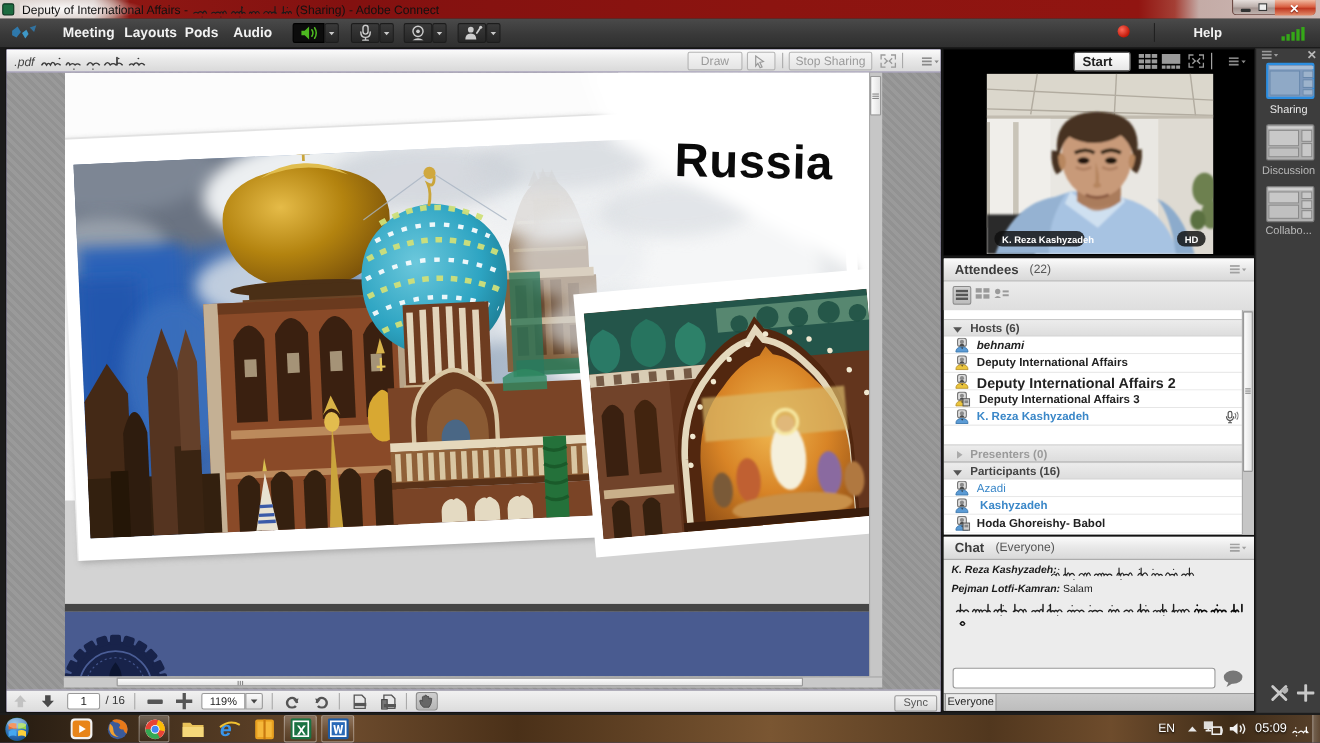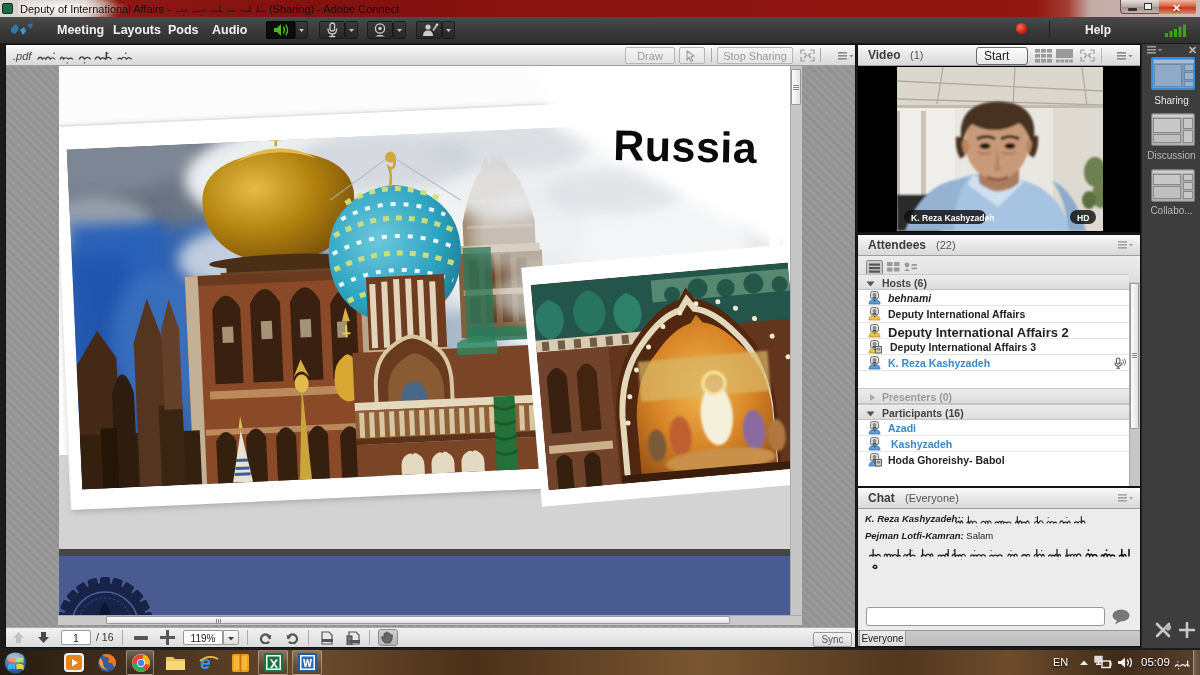--- a/index.html
+++ b/index.html
@@ -541,25 +541,21 @@
       </svg>
     <div class="abs" style="left:363px;top:2px;width:1px;height:15px;background:#aaa"></div>
     <div class="abs" style="left:372px;top:1px;width:20px;height:17px;background:linear-gradient(#cfcfcf,#b5b5b5);border:1px solid #8a8a8a;border-radius:3px"><svg width="18" height="15" viewBox="0 0 18 15">
           <path d="M6 13 q-3 -2 -3.5 -6 q1.5 -1.5 2.5 .5 V3.5 q1.2 -1.2 2 0 V2.5 q1.2 -1.2 2 0 V3.5 q1.2 -1 2 0 v2 q1 -1.5 2.5 -.5 q0 5 -2.5 8z" fill="#666" stroke="#444" stroke-width=".7"></path>
         </svg></div>
     <div class="abs" style="left:807px;top:4px;width:39px;height:15px;background:linear-gradient(#f2f2f2,#d8d8d8);border:1px solid #999;border-radius:2px;font-size:10px;color:#555;text-align:center;line-height:14px">Sync</div>
   </div>
 </div>
 
 <div class="abs pod" id="videopod">
-  <div class="abs podhead">
-      <span class="abs" style="left:10px;top:3px">Video</span>
-      <span class="abs" style="left:52px;top:4px;font-weight:400;font-size:11px;color:#555">(1)</span>
-    </div>
-  <div class="abs" style="left:118px;top:2px;width:52px;height:18px;background:linear-gradient(#fff,#e6e6e6);border:1px solid #6a6a6a;border-radius:3px;font-size:12px;font-weight:400;color:#222;text-align:left;line-height:17px;padding-left:7px">Start<svg width="16" height="12" style="margin-left:3px;vertical-align:-2px" viewBox="0 0 16 12">
+  <div class="abs" style="left:118px;top:2px;width:52px;height:18px;background:linear-gradient(#fff,#e6e6e6);border:1px solid #6a6a6a;border-radius:3px;font-size:12px;font-weight:700;color:#222;text-align:left;line-height:17px;padding-left:7px">Start<svg width="16" height="12" style="margin-left:3px;vertical-align:-2px" viewBox="0 0 16 12">
         <circle cx="8" cy="4.6" r="3.6" fill="none" stroke="#222" stroke-width="1.5"></circle>
         <circle cx="8" cy="4.6" r="1.4" fill="#222"></circle>
         <path d="M4 11.5 q4 -3 8 0z" fill="#222"></path>
       </svg></div>
   <svg class="abs" style="left:177px;top:4px" width="18" height="14">
       <g fill="#9a9a9a">
         <rect x="0" y="0" width="5" height="3.6"></rect>
         <rect x="6" y="0" width="5" height="3.6"></rect>
         <rect x="12" y="0" width="5" height="3.6"></rect>
         <rect x="0" y="5" width="5" height="3.6"></rect>
@@ -684,21 +680,21 @@
           <rect x="1" y="6.5" width="5.5" height="4"></rect>
           <rect x="8" y="6.5" width="5.5" height="4"></rect>
         </g>
       </svg></div>
   <div class="abs" style="left:44px;top:25px;width:17px;height:17px"><svg width="15" height="15" style="margin:1px">
         <circle cx="4" cy="4" r="2.4" fill="#9a9a9a"></circle>
         <path d="M1 10 q3 -4 6 0z" fill="#9a9a9a"></path>
         <rect x="8.5" y="3" width="5.5" height="1.8" fill="#9a9a9a"></rect>
         <rect x="8.5" y="6.5" width="5.5" height="1.8" fill="#9a9a9a"></rect>
       </svg></div>
-  <div id="attlist" class="abs" style="left:0;top:39px;width:282px;height:194px;overflow:hidden">
+  <div id="attlist" class="abs" style="left:0;top:55px;width:282px;height:194px;overflow:hidden">
   <div class="abs" style="left:0;top:0.0px;width:271px;height:16px;background:linear-gradient(#ececec,#dddddd);border-top:1px solid #c8c8c8;border-bottom:1px solid #c2c2c2">
         <svg width="9" height="8" style="position:absolute;left:8px;top:5px">
           <path d="M0.5 1.5 h8 l-4 5z" fill="#555"></path>
         </svg>
         <span style="position:absolute;left:24px;top:2px;font-size:10.5px;font-weight:700;color:#444">Hosts (6)</span>
       </div>
   <div class="abs" style="left:0;top:16.0px;width:271px;height:16.3px;background:#fff;border-bottom:1px solid #e6e6e6">
         <svg width="15" height="14" style="position:absolute;left:9px;top:1px">
           <rect x="3.5" y="0.5" width="8" height="7.5" rx="2" fill="#dcdcdc" stroke="#777" stroke-width="1"></rect>
           <path d="M5 7.5 q2.5 -4.5 5 0 z" fill="#4a4a4a"></path>
@@ -768,21 +764,21 @@
         <span style="position:absolute;left:24px;top:2px;font-size:10.5px;font-weight:700;color:#444">Participants (16)</span>
       </div>
   <div class="abs" style="left:0;top:145.8px;width:271px;height:16.3px;background:#fff;border-bottom:1px solid #e6e6e6">
         <svg width="15" height="14" style="position:absolute;left:9px;top:1px">
           <rect x="3.5" y="0.5" width="8" height="7.5" rx="2" fill="#dcdcdc" stroke="#777" stroke-width="1"></rect>
           <path d="M5 7.5 q2.5 -4.5 5 0 z" fill="#4a4a4a"></path>
           <circle cx="7.5" cy="3.8" r="1.9" fill="#8a8a8a"></circle>
           <path d="M2 13 q0 -4.5 5.5 -4.5 q5.5 0 5.5 4.5z" fill="#5b9bd5" stroke="#3a76ad" stroke-width=".8"></path>
           <path d="M6.8 9 l.9 1.5 .9 -1.5z" fill="#333"></path>
         </svg>
-        <span style="position:absolute;left:30px;top:2px;font-size:10.5px;font-weight:700;color:#3a87c8">Azadi</span>
+        <span style="position:absolute;left:30px;top:2px;font-size:10.5px;font-weight:400;color:#3a87c8">Azadi</span>
       </div>
   <div class="abs" style="left:0;top:162.1px;width:271px;height:16.3px;background:#fff;border-bottom:1px solid #e6e6e6">
         <svg width="15" height="14" style="position:absolute;left:9px;top:1px">
           <rect x="3.5" y="0.5" width="8" height="7.5" rx="2" fill="#dcdcdc" stroke="#777" stroke-width="1"></rect>
           <path d="M5 7.5 q2.5 -4.5 5 0 z" fill="#4a4a4a"></path>
           <circle cx="7.5" cy="3.8" r="1.9" fill="#8a8a8a"></circle>
           <path d="M2 13 q0 -4.5 5.5 -4.5 q5.5 0 5.5 4.5z" fill="#5b9bd5" stroke="#3a76ad" stroke-width=".8"></path>
           <path d="M6.8 9 l.9 1.5 .9 -1.5z" fill="#333"></path>
         </svg>
         <span style="position:absolute;left:33px;top:2px;font-size:10.5px;font-weight:700;color:#3a87c8">Kashyzadeh</span>

